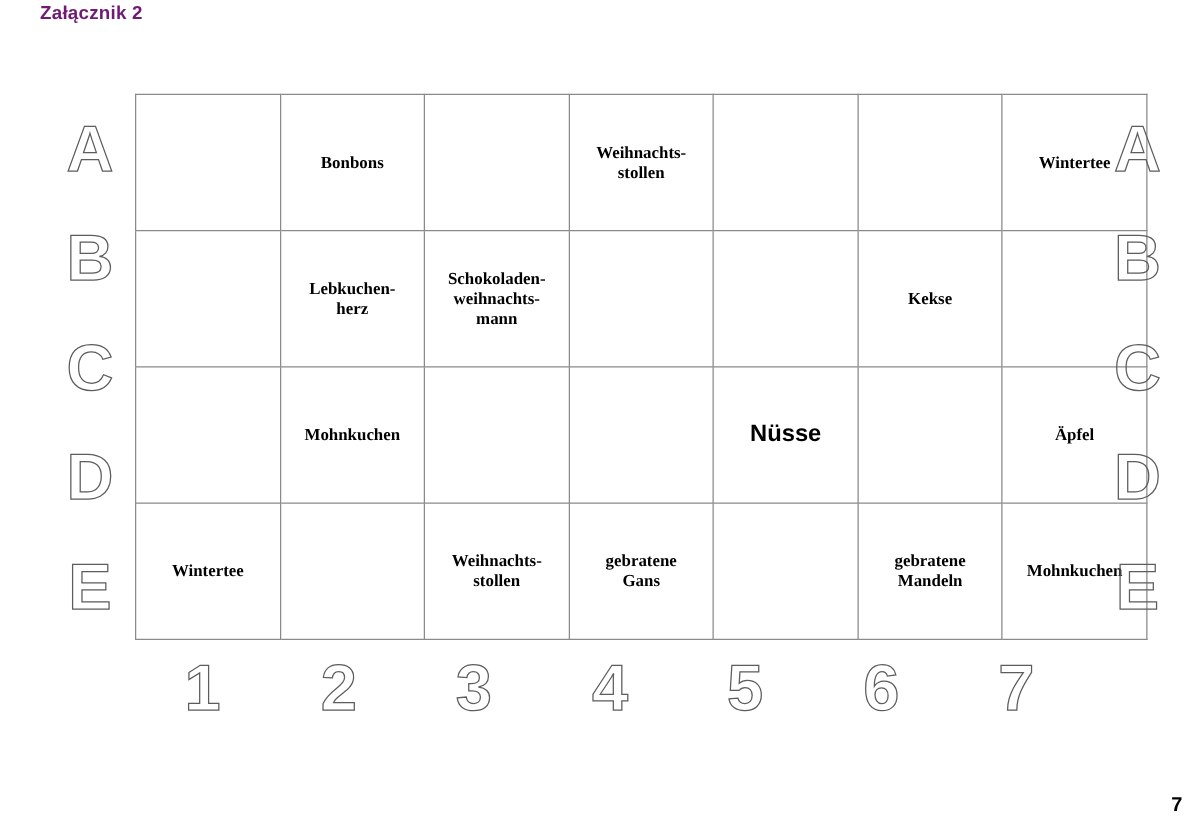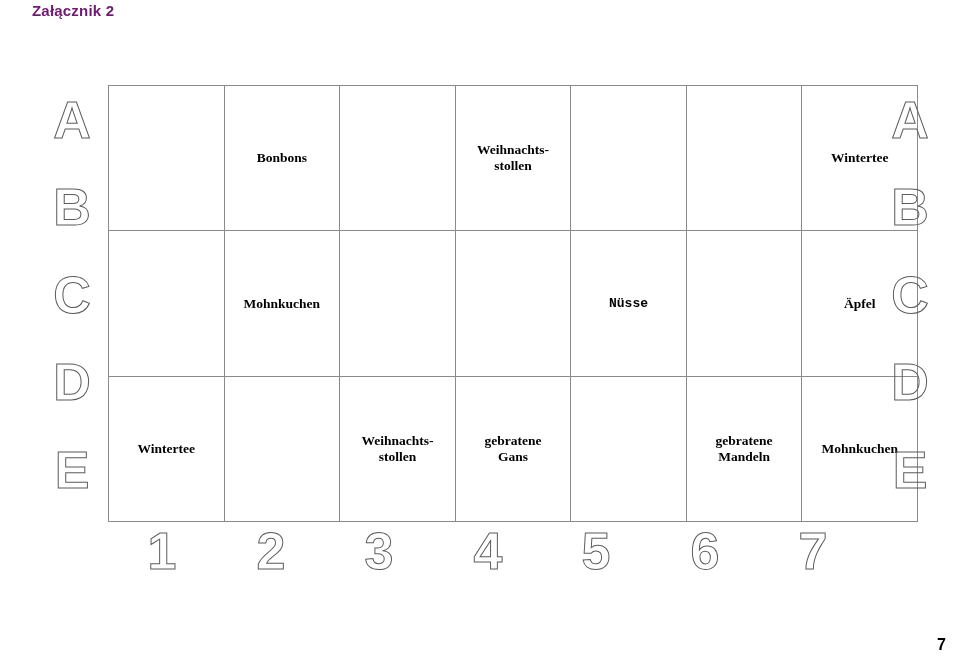--- a/index.html
+++ b/index.html
@@ -26,21 +26,21 @@
     color: #701a75;
     letter-spacing: 0.2px;
     white-space: nowrap;
     margin-left: 24px;
   }
 
   
   #worksheet {
     position: absolute;
     left: 108px;
-    top: 85px;
+    top: 75px;
     width: 760px;
     height: 437px;
   }
 
   #grid-table {
     width: 760px;
     height: 437px;
     border-collapse: collapse;
     table-layout: fixed;
   }
@@ -55,22 +55,22 @@
   }
   #grid-table tr { height: 87.4px; }
 
   .cell-text {
     display: block;
     font-weight: bold;
     font-size: 13.5px;
     font-family: "Liberation Serif", serif;
   }
   .cell-text.sans {
-    font-family: Liberation Mono, monospace;
-    font-size: 13px;
+    font-family: Liberation Sans, sans-serif;
+    font-size: 19px;
   }
 
   
   .outline-glyph {
     font-family: "Liberation Sans", sans-serif;
     font-weight: bold;
     color: transparent;
     -webkit-text-stroke: 1px #5d5d5d;
     text-shadow:
       -1px 0 0 #5d5d5d,  1px 0 0 #5d5d5d,
@@ -156,20 +156,43 @@
             <span class="cell-text"></span>
           </td>
         <td>
             <span class="cell-text"></span>
           </td>
         <td>
             <span class="cell-text">Wintertee</span>
           </td>
       </tr>
 
+      <tr>
+        <td>
+            <span class="cell-text"></span>
+          </td>
+        <td>
+            <span class="cell-text">Lebkuchen-<br>herz</span>
+          </td>
+        <td>
+            <span class="cell-text">Schokoladen-<br>weihnachts-<br>mann</span>
+          </td>
+        <td>
+            <span class="cell-text"></span>
+          </td>
+        <td>
+            <span class="cell-text"></span>
+          </td>
+        <td>
+            <span class="cell-text">Kekse</span>
+          </td>
+        <td>
+            <span class="cell-text"></span>
+          </td>
+      </tr>
 
 
       <tr>
         <td>
             <span class="cell-text"></span>
           </td>
         <td>
             <span class="cell-text">Mohnkuchen</span>
           </td>
         <td>

